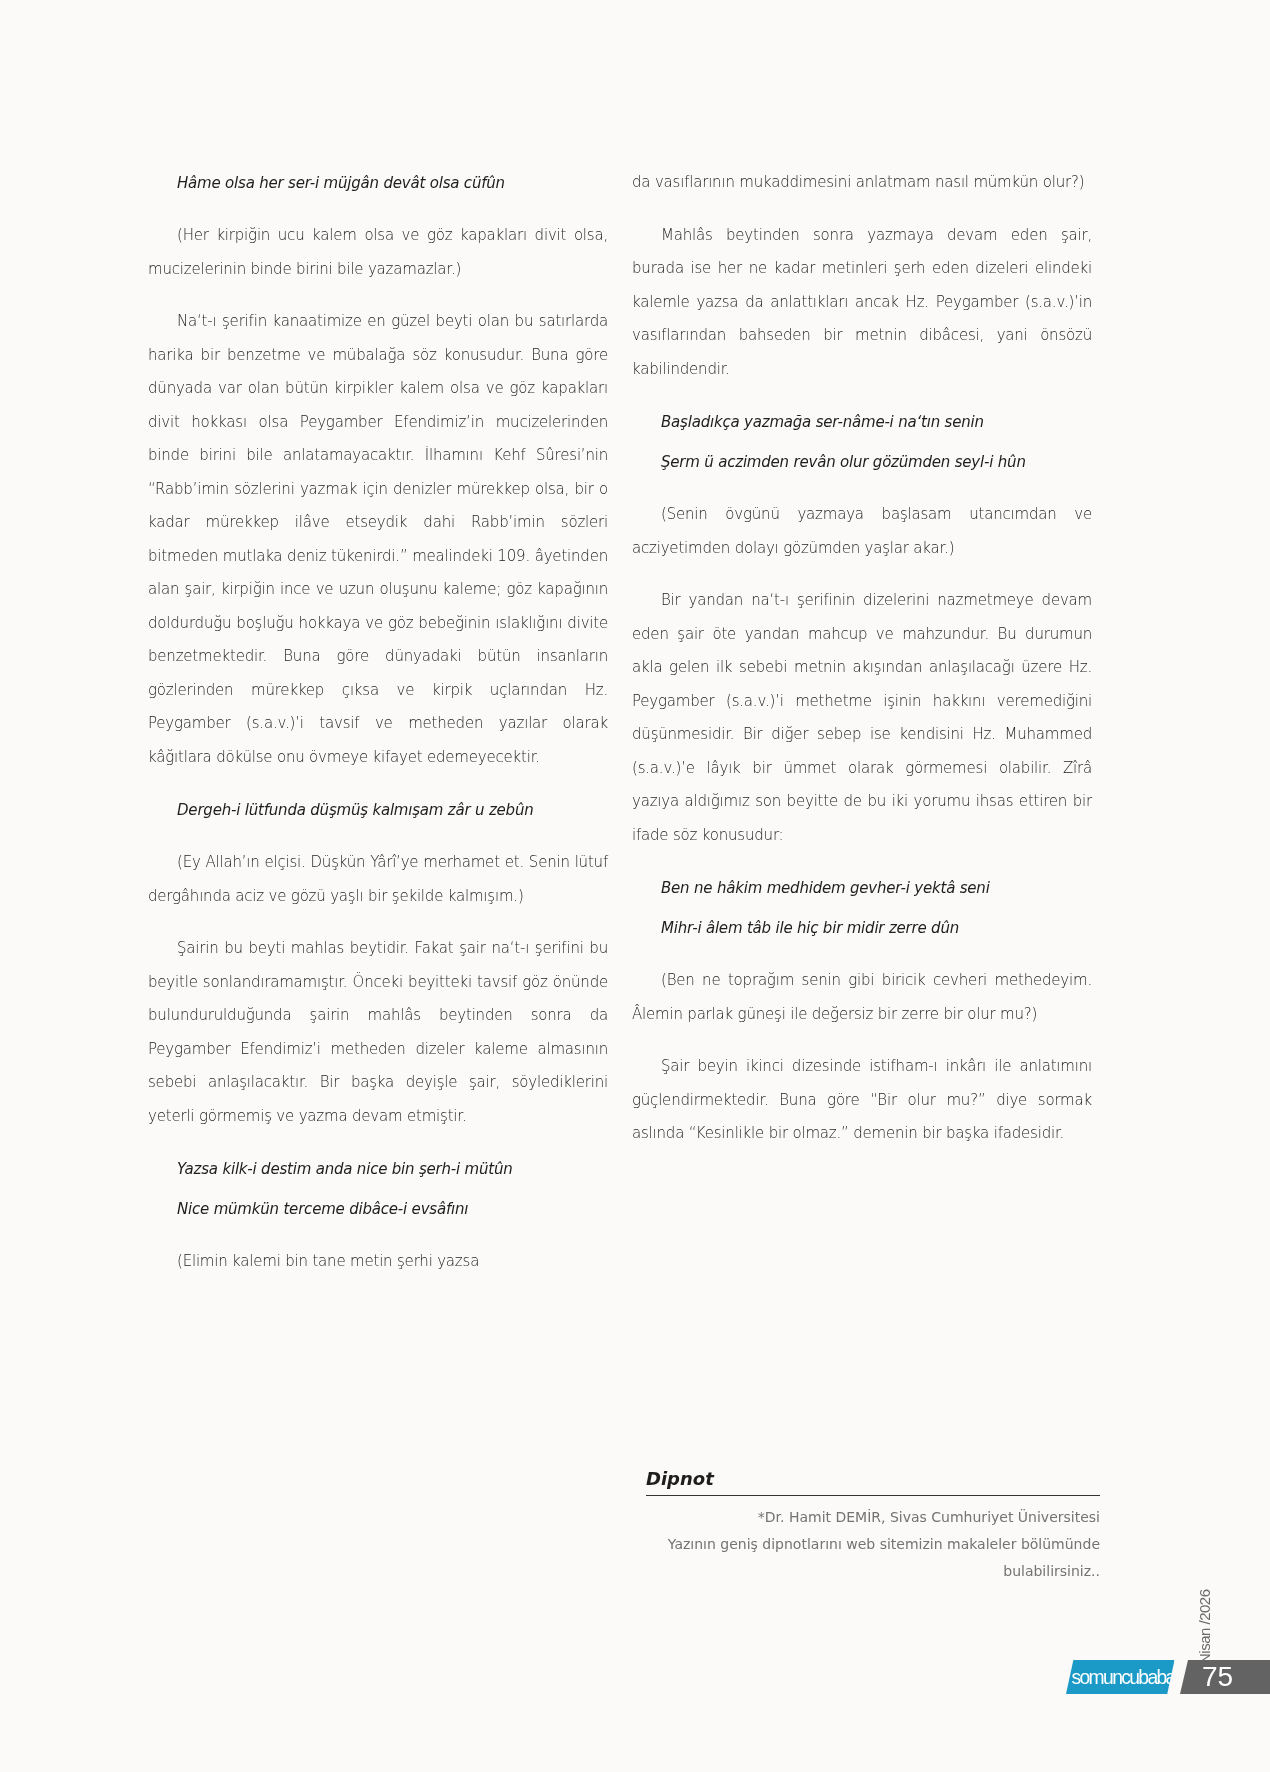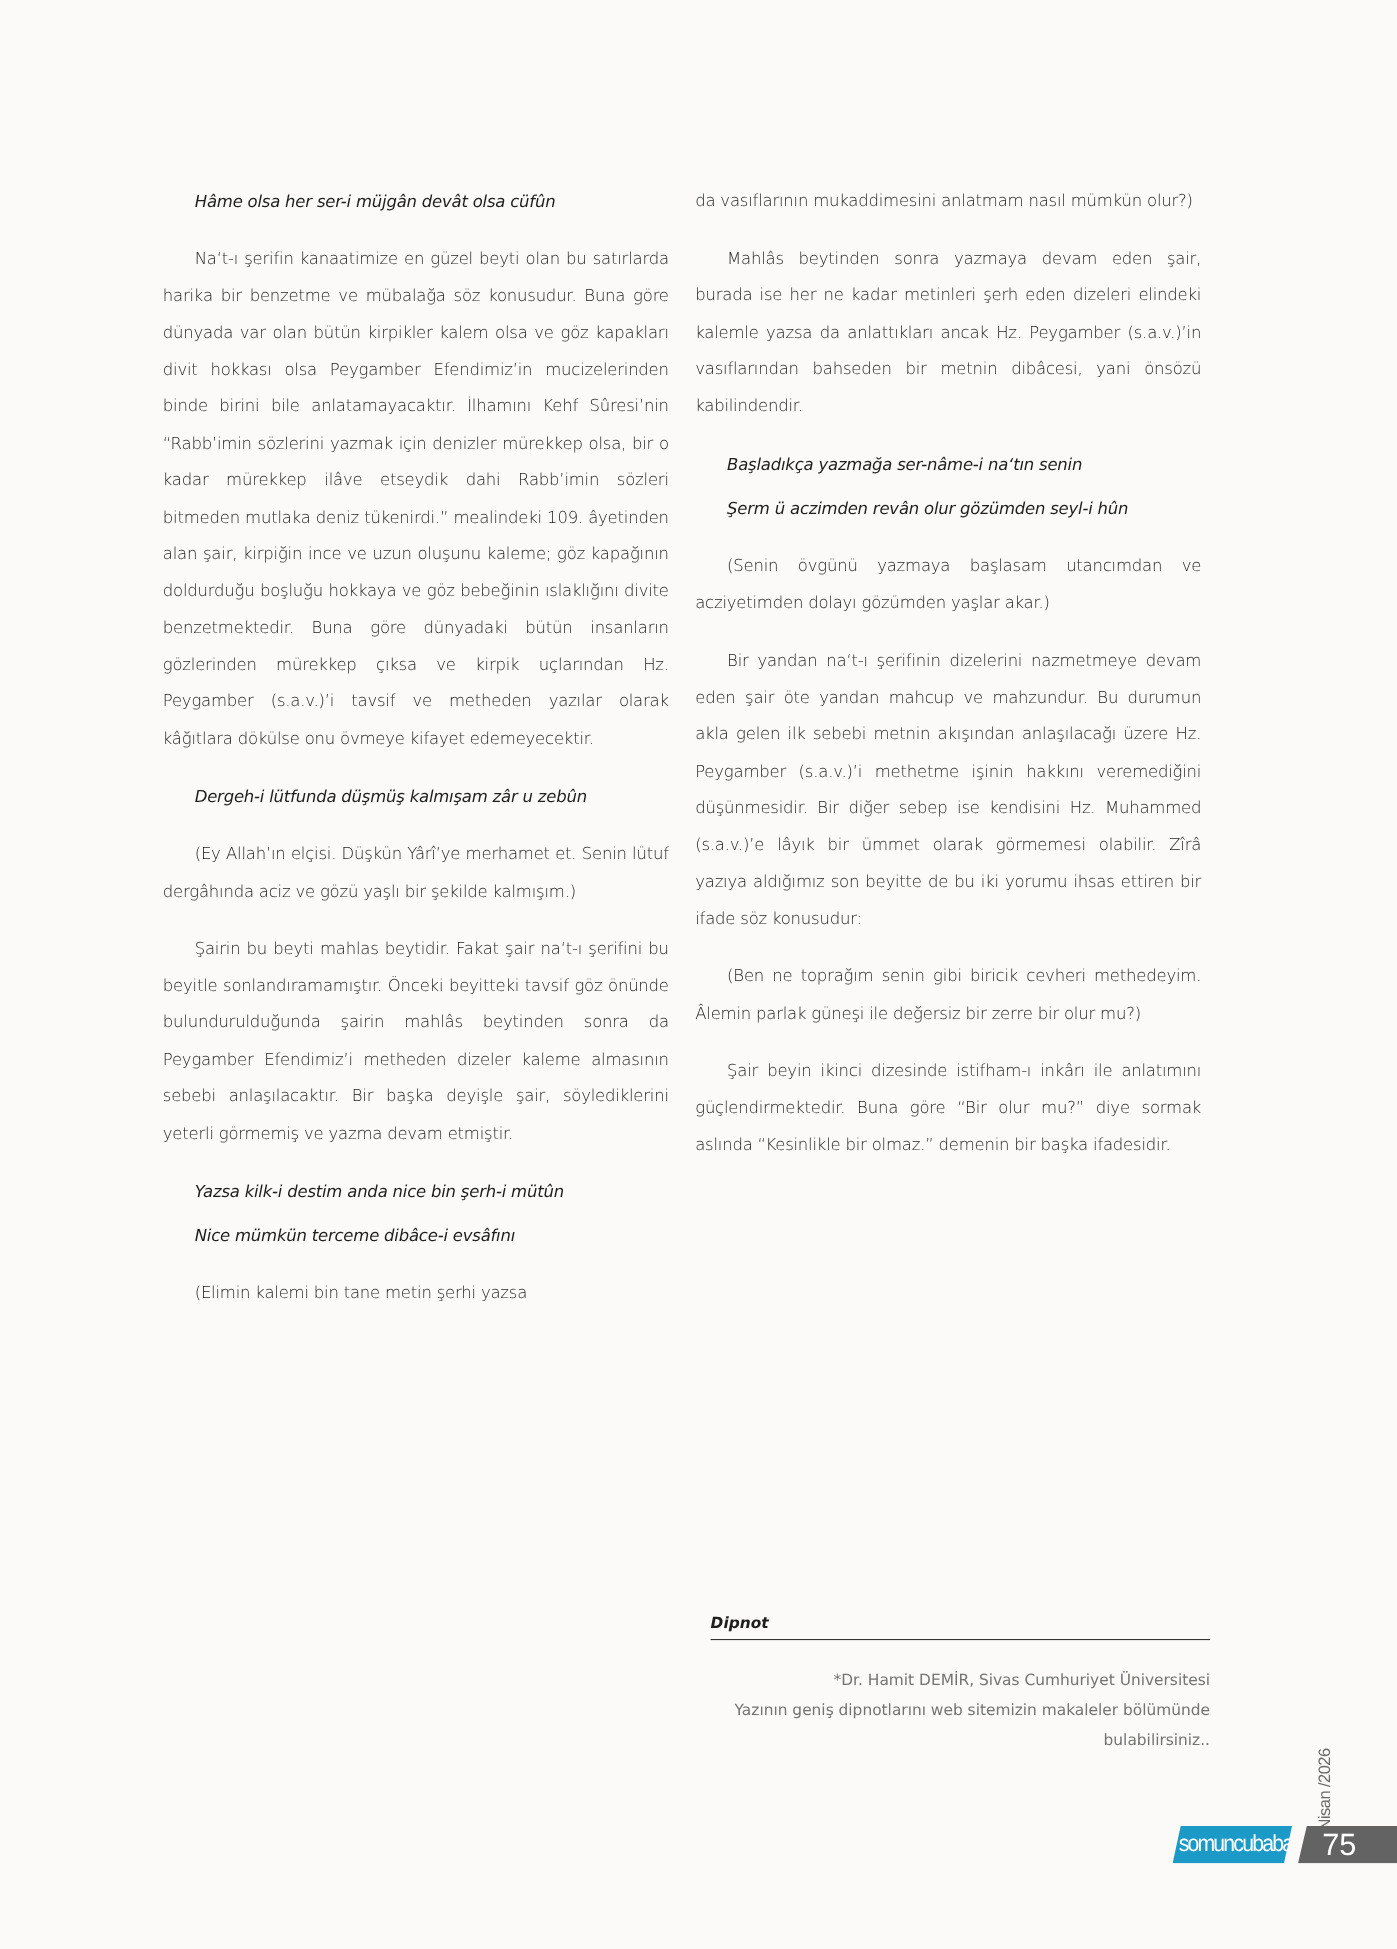--- a/index.html
+++ b/index.html
@@ -41,24 +41,24 @@
 
   .footnote {
     position: absolute;
     left: 646px;
     top: 1468px;
     width: 454px;
   }
   .footnote-title {
     font-weight: bold;
     font-style: italic;
-    font-size: 14px;
+    font-size: 18px;
     padding-bottom: 6px;
     border-bottom: 1.5px solid #333;
-    margin: 0 0 24px 0;
+    margin: 0 0 8px 0;
   }
   .footnote-line {
     font-size: 14px;
     line-height: 27px;
     margin: 0;
     color: #737373;
     text-align: right;
   }
   .date-vertical {
     position: absolute;
@@ -109,20 +109,21 @@
     line-height: 34px;
     padding-left: 22px;
     box-sizing: border-box;
   }
 </style>
 </head>
 <body>
 
 <div class="col col-left">
   <p class="verse verse-group">Hâme olsa her ser-i müjgân devât olsa cüfûn</p>
+  <p class="para">(Her kirpiğin ucu kalem olsa ve göz kapakla­rı divit olsa, mucizelerinin binde birini bile ya­zamazlar.)</p>
   <p class="para">Na‘t-ı şerifin kanaatimize en güzel beyti olan bu satırlarda harika bir benzetme ve mü­balağa söz konusudur. Buna göre dünyada var olan bütün kirpikler kalem olsa ve göz kapakları divit hokkası olsa Peygamber Efendimiz’in mu­cizelerinden binde birini bile anlatamayacaktır. İlhamını Kehf Sûresi’nin “Rabb’imin sözlerini yazmak için denizler mürekkep olsa, bir o kadar mürekkep ilâve etseydik dahi Rabb’imin sözleri bitmeden mutlaka deniz tükenirdi.” mealindeki 109. âyetinden alan şair, kirpiğin ince ve uzun oluşunu kaleme; göz kapağının doldurduğu boşluğu hokkaya ve göz bebeğinin ıslaklığını di­vite benzetmektedir. Buna göre dünyadaki bü­tün insanların gözlerinden mürekkep çıksa ve kirpik uçlarından Hz. Peygamber (s.a.v.)’i tavsif ve metheden yazılar olarak kâğıtlara dökülse onu övmeye kifayet edemeyecektir.</p>
   <div class="verse-group">
     <p class="verse">Dergeh-i lütfunda düşmüş kalmışam zâr u zebûn</p>
   </div>
   <p class="para">(Ey Allah’ın elçisi. Düşkün Yârî’ye merhamet et. Senin lütuf dergâhında aciz ve gözü yaşlı bir şekilde kalmışım.)</p>
   <p class="para">Şairin bu beyti mahlas beytidir. Fakat şair na‘t-ı şerifini bu beyitle sonlandıramamıştır. Önceki beyitteki tavsif göz önünde bulundu­rulduğunda şairin mahlâs beytinden sonra da Peygamber Efendimiz’i metheden dizeler kale­me almasının sebebi anlaşılacaktır. Bir başka deyişle şair, söylediklerini yeterli görmemiş ve yazma devam etmiştir.</p>
   <div class="verse-group">
     <p class="verse">Yazsa kilk-i destim anda nice bin şerh-i mütûn</p>
     <p class="verse">Nice mümkün terceme dibâce-i evsâfını</p>
   </div>
@@ -131,20 +132,24 @@
 
 <div class="col col-right">
   <p class="para no-indent">da vasıflarının mukaddimesini anlatmam nasıl mümkün olur?)</p>
   <p class="para">Mahlâs beytinden sonra yazmaya devam eden şair, burada ise her ne kadar metinleri şerh eden dizeleri elindeki kalemle yazsa da anlattıkları ancak Hz. Peygamber (s.a.v.)’in va­sıflarından bahseden bir metnin dibâcesi, yani önsözü kabilindendir.</p>
   <div class="verse-group">
     <p class="verse">Başladıkça yazmağa ser-nâme-i na‘tın senin</p>
     <p class="verse">Şerm ü aczimden revân olur gözümden seyl-i hûn</p>
   </div>
   <p class="para">(Senin övgünü yazmaya başlasam utancım­dan ve acziyetimden dolayı gözümden yaşlar akar.)</p>
   <p class="para">Bir yandan na‘t-ı şerifinin dizelerini nazmet­meye devam eden şair öte yandan mahcup ve mahzundur. Bu durumun akla gelen ilk sebebi metnin akışından anlaşılacağı üzere Hz. Pey­gamber (s.a.v.)’i methetme işinin hakkını vere­mediğini düşünmesidir. Bir diğer sebep ise ken­disini Hz. Muhammed (s.a.v.)’e lâyık bir ümmet olarak görmemesi olabilir. Zîrâ yazıya aldığımız son beyitte de bu iki yorumu ihsas ettiren bir ifade söz konusudur:</p>
+  <div class="verse-group">
+    <p class="verse">Ben ne hâkim medhidem gevher-i yektâ seni</p>
+    <p class="verse">Mihr-i âlem tâb ile hiç bir midir zerre dûn</p>
+  </div>
   <p class="para">(Ben ne toprağım senin gibi biricik cevheri methedeyim. Âlemin parlak güneşi ile değersiz bir zerre bir olur mu?)</p>
   <p class="para">Şair beyin ikinci dizesinde istifham-ı inkârı ile anlatımını güçlendirmektedir. Buna göre “Bir olur mu?” diye sormak aslında “Kesinlikle bir olmaz.” demenin bir başka ifadesidir.</p>
 </div>
 
 <div class="footnote">
   <p class="footnote-title">Dipnot</p>
   <p class="footnote-line">*Dr. Hamit DEMİR, Sivas Cumhuriyet Üniversitesi</p>
   <p class="footnote-line">Yazının geniş dipnotlarını web sitemizin makaleler bölümünde bulabilirsiniz..</p>
 </div>
 

